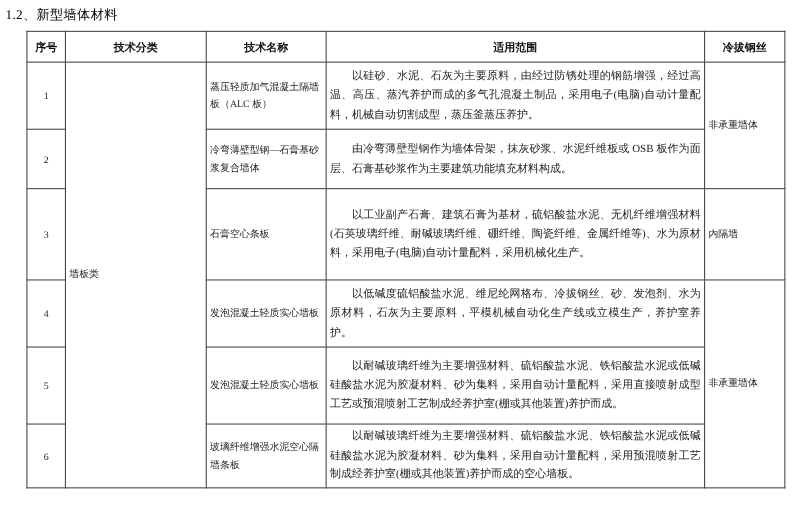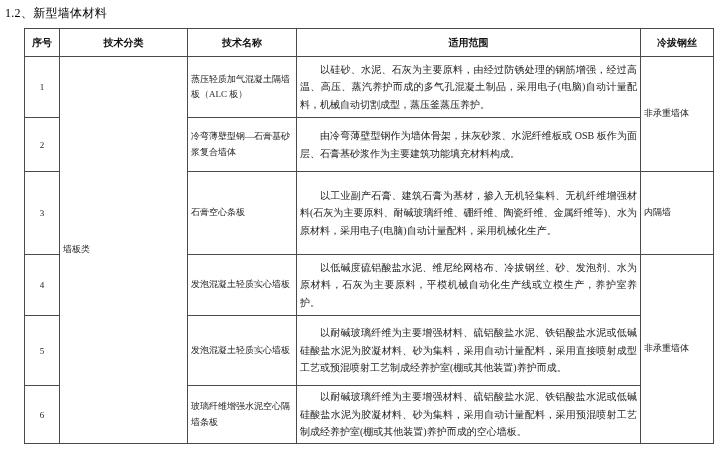--- a/index.html
+++ b/index.html
@@ -95,21 +95,21 @@
 
   <tr style="height:54px;">
     <td class="c-num">2</td>
     <td class="c-name">冷弯薄壁型钢—石膏基砂浆复合墙体</td>
     <td class="c-desc">由冷弯薄壁型钢作为墙体骨架，抹灰砂浆、水泥纤维板或 OSB 板作为面层、石膏基砂浆作为主要建筑功能填充材料构成。</td>
   </tr>
 
   <tr style="height:83px;">
     <td class="c-num">3</td>
     <td class="c-name">石膏空心条板</td>
-    <td class="c-desc">以工业副产石膏、建筑石膏为基材，掺入无机轻集料、无机纤维增强材料(石灰为主要原料、耐碱玻璃纤维、硼纤维、陶瓷纤维、金属纤维等)、水为原材料，采用电子(电脑)自动计量配料，采用机械化生产。</td>
+    <td class="c-desc">以工业副产石膏、建筑石膏为基材，硫铝酸盐水泥、无机纤维增强材料(石英玻璃纤维、耐碱玻璃纤维、硼纤维、陶瓷纤维、金属纤维等)、水为原材料，采用电子(电脑)自动计量配料，采用机械化生产。</td>
     <td class="c-scope">内隔墙</td>
   </tr>
 
   <tr style="height:61px;">
     <td class="c-num">4</td>
     <td class="c-name">发泡混凝土轻质实心墙板</td>
     <td class="c-desc">以低碱度硫铝酸盐水泥、维尼纶网格布、冷拔钢丝、砂、发泡剂、水为原材料，石灰为主要原料，平模机械自动化生产线或立模生产，养护室养护。</td>
     <td class="c-scope" rowspan="3">非承重墙体</td>
   </tr>
 

